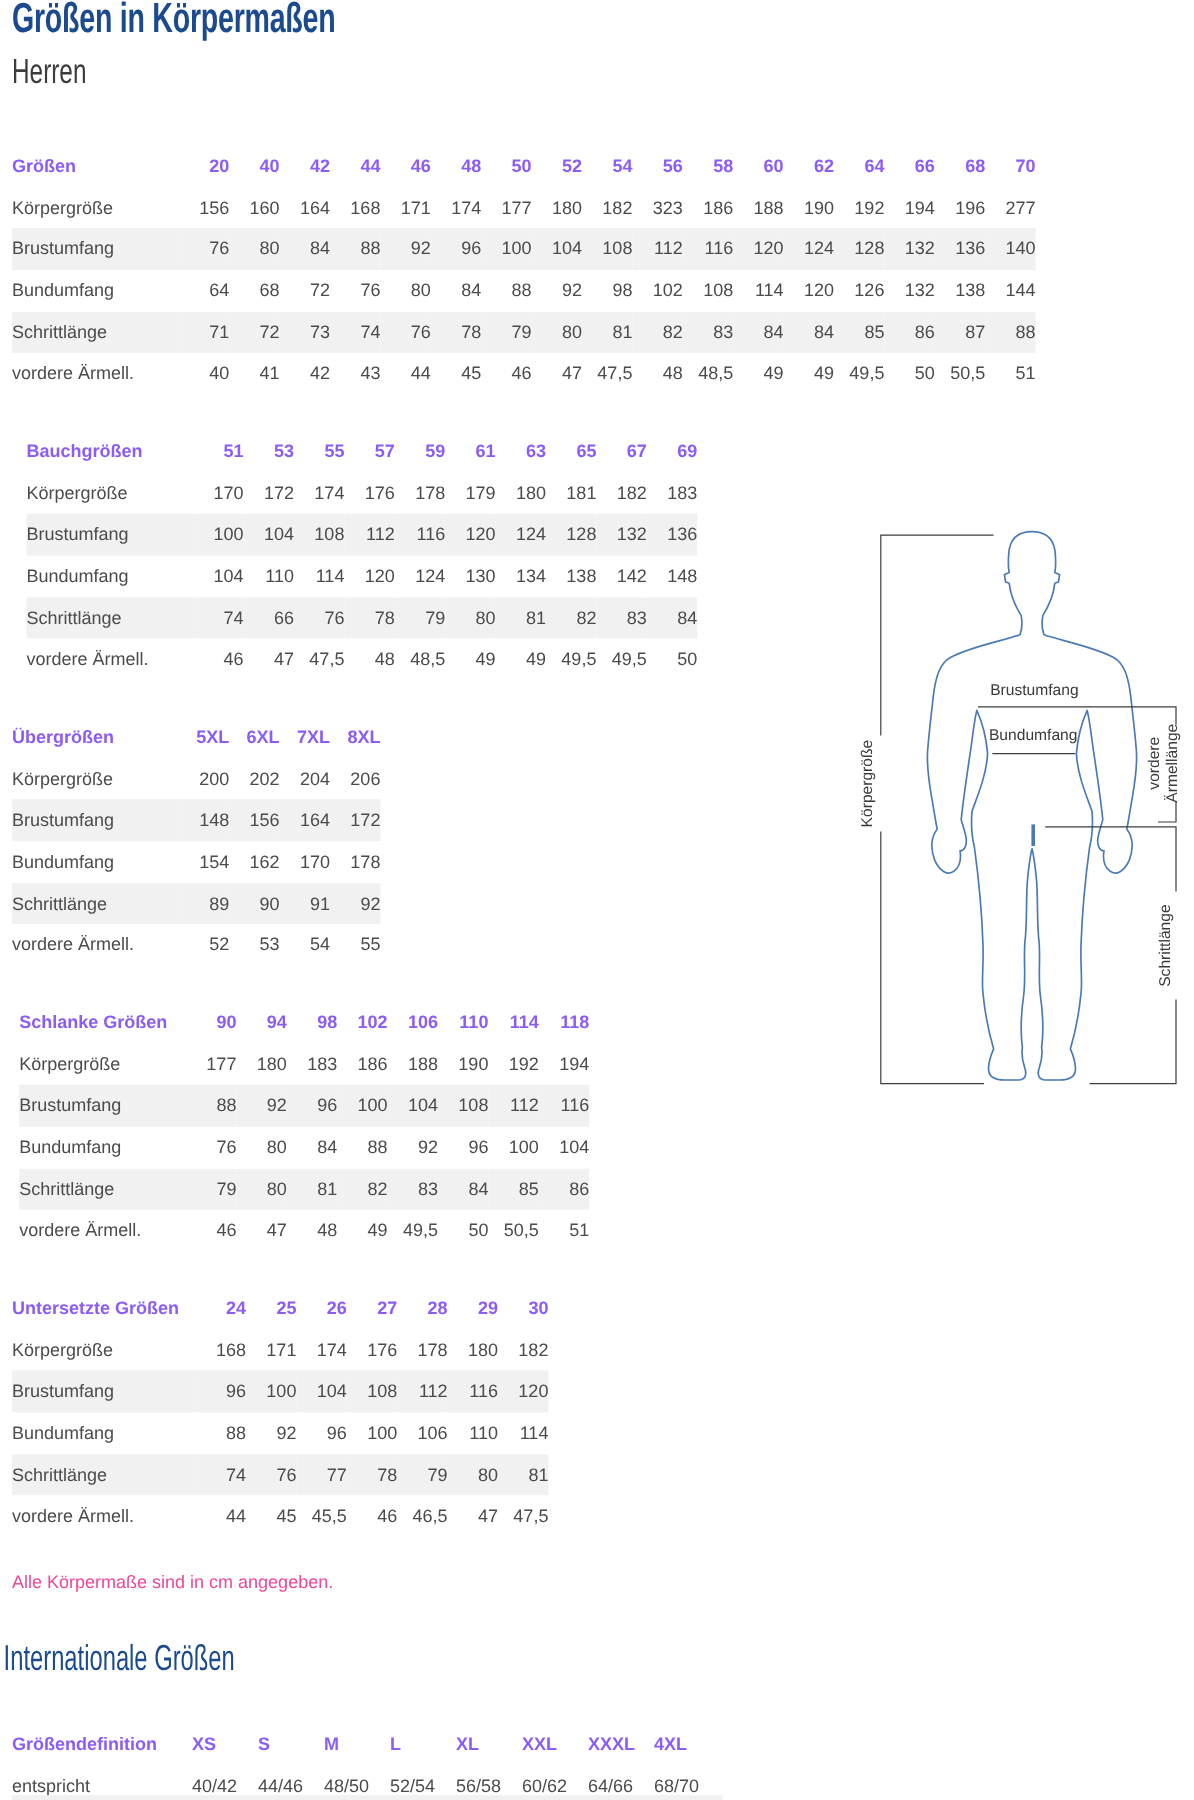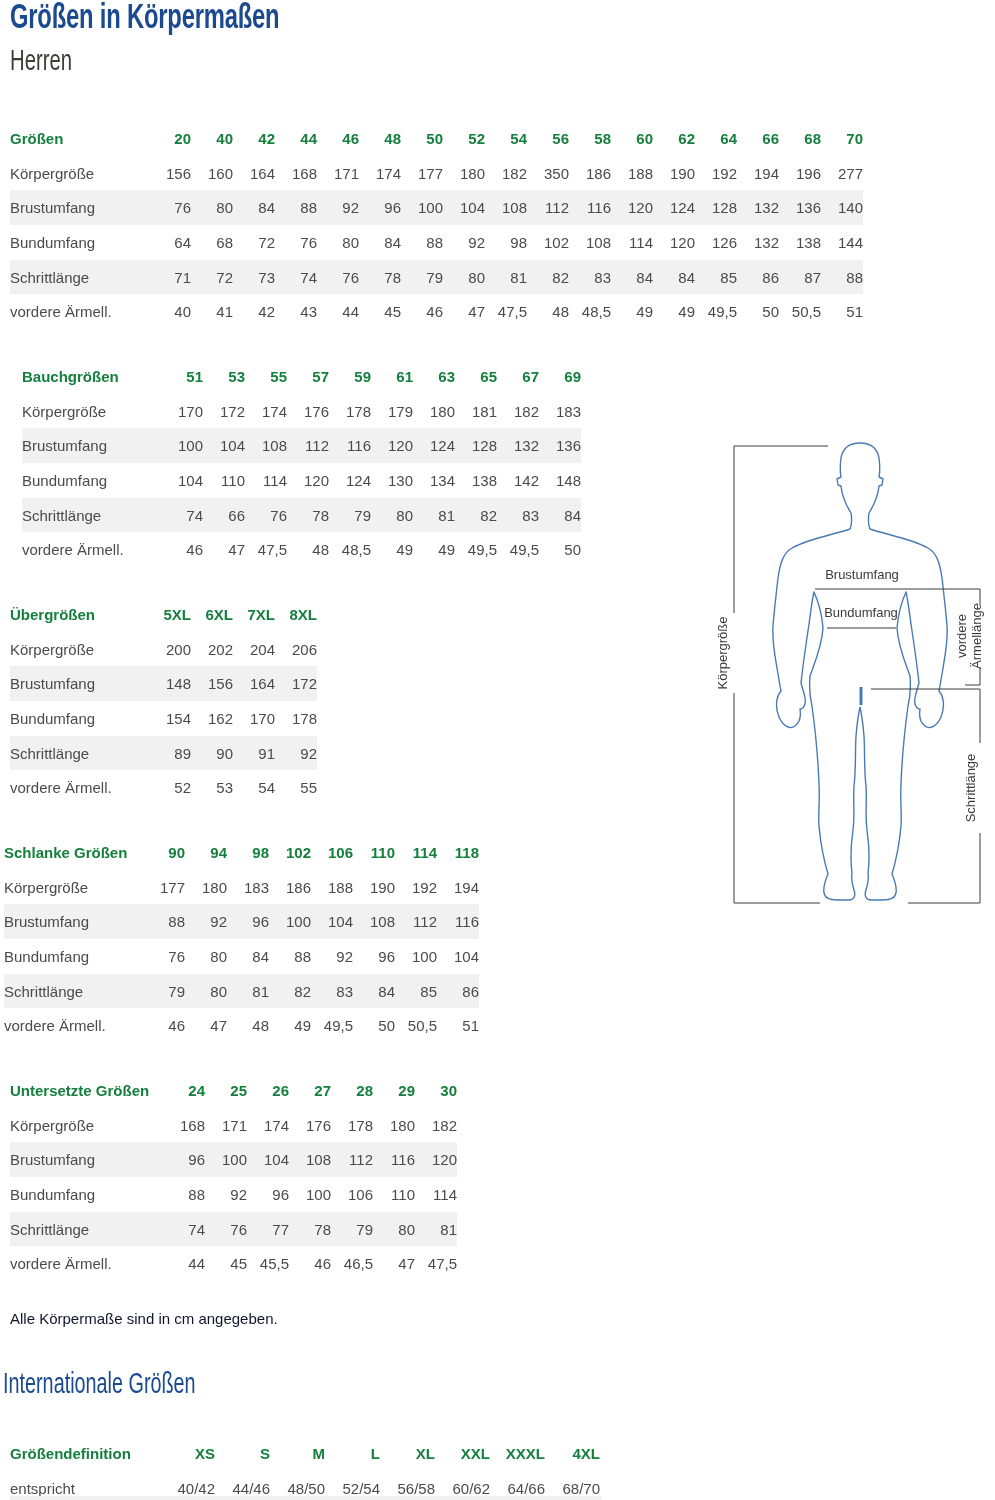--- a/index.html
+++ b/index.html
@@ -11,37 +11,37 @@
   .hd{position:absolute;left:10px;margin:0;white-space:nowrap;
       transform-origin:0 50%;color:#1b4a8f}
   #title{top:-4px;font-size:35px;font-weight:700;transform:scaleX(.68);letter-spacing:-.3px}
   #subtitle{top:44px;font-size:29px;font-weight:400;color:#3c3c3b;transform:scaleX(.7)}
   #intl-title{top:1366px;left:3px;font-size:30px;font-weight:400;transform:scaleX(.66)}
 
   table{position:absolute;border-collapse:collapse;table-layout:fixed;font-size:15px}
   th,td{height:34.7px;padding:0;white-space:nowrap;vertical-align:middle;
         text-align:right;font-weight:400}
   .lbl{text-align:left}
-  thead th{font-weight:700;color:#15803d}
+  thead th{font-weight:700;color:#8b5cf6}
   tbody td{color:#4b4b4b}
   tbody tr:nth-child(even) td{background:#f1f1f1}
 
   .t-main .lbl{width:139px}
   .t-main .col{width:42px}
   #t1{left:10px;top:121px}
   #t2{left:22px;top:359px}
   #t3{left:10px;top:597px}
-  #t4{left:4px;top:835px}
+  #t4{left:16px;top:835px}
   #t5{left:10px;top:1073px}
   #t5 .lbl{width:153px}
   #t6{left:10px;top:1436px}
   #t6 .lbl{width:150px}
-  #t6 .col{width:55px;text-align:right}
-
-  #note{position:absolute;left:10px;top:1310px;font-size:15px;color:#0f172a}
+  #t6 .col{width:55px;text-align:left}
+
+  #note{position:absolute;left:10px;top:1310px;font-size:15px;color:#ec4899}
   #bottom-strip{position:absolute;left:10px;top:1496px;width:592px;height:4px;background:#f1f1f1}
 
   #figure{position:absolute;left:690px;top:425px}
   #figure text{fill:#3a3a3a;font-size:13px}
   .mline{stroke:#3d3d3d;stroke-width:1;fill:none}
   .body-outline{fill:#fff;stroke:#4a7ab5;stroke-width:1.4;stroke-linejoin:round}
   .inseam-mark{stroke:#4a7ab5;stroke-width:3}
 </style>
 </head>
 <body>
@@ -77,21 +77,21 @@
         <td class="lbl">Körpergröße</td>
         <td class="col">156</td>
         <td class="col">160</td>
         <td class="col">164</td>
         <td class="col">168</td>
         <td class="col">171</td>
         <td class="col">174</td>
         <td class="col">177</td>
         <td class="col">180</td>
         <td class="col">182</td>
-        <td class="col">350</td>
+        <td class="col">323</td>
         <td class="col">186</td>
         <td class="col">188</td>
         <td class="col">190</td>
         <td class="col">192</td>
         <td class="col">194</td>
         <td class="col">196</td>
         <td class="col">277</td>
       </tr>
       <tr>
         <td class="lbl">Brustumfang</td>

